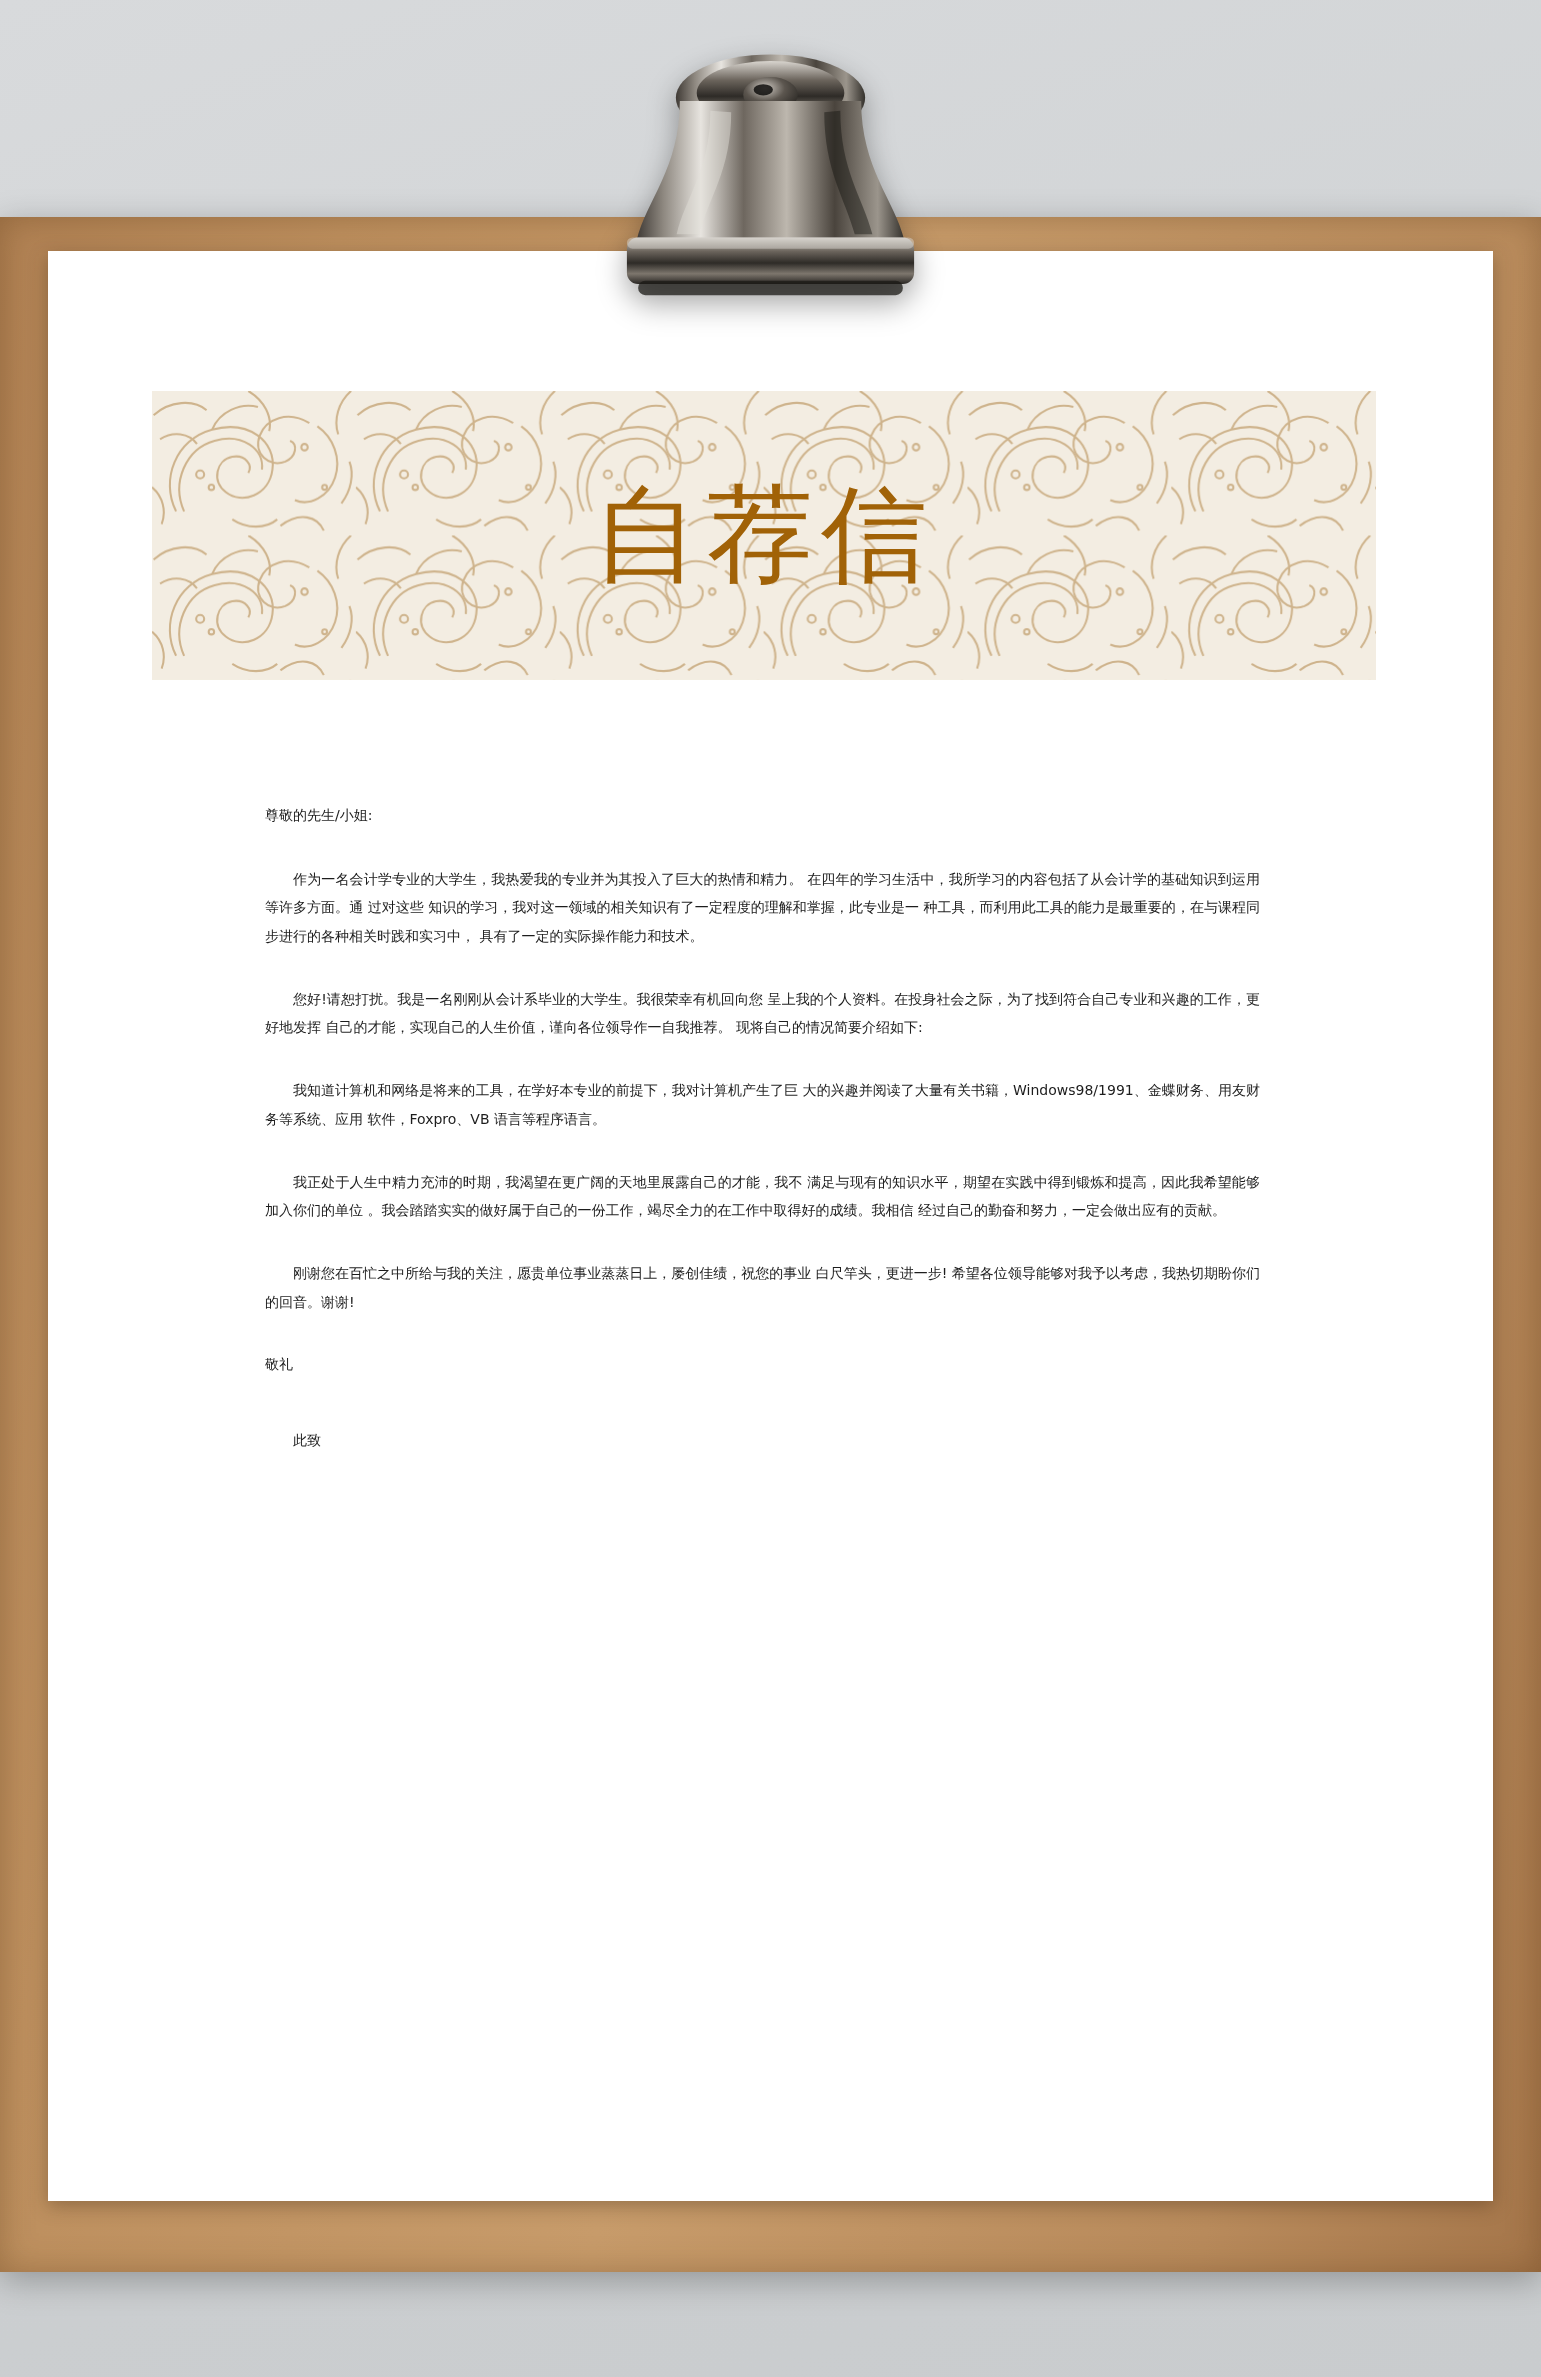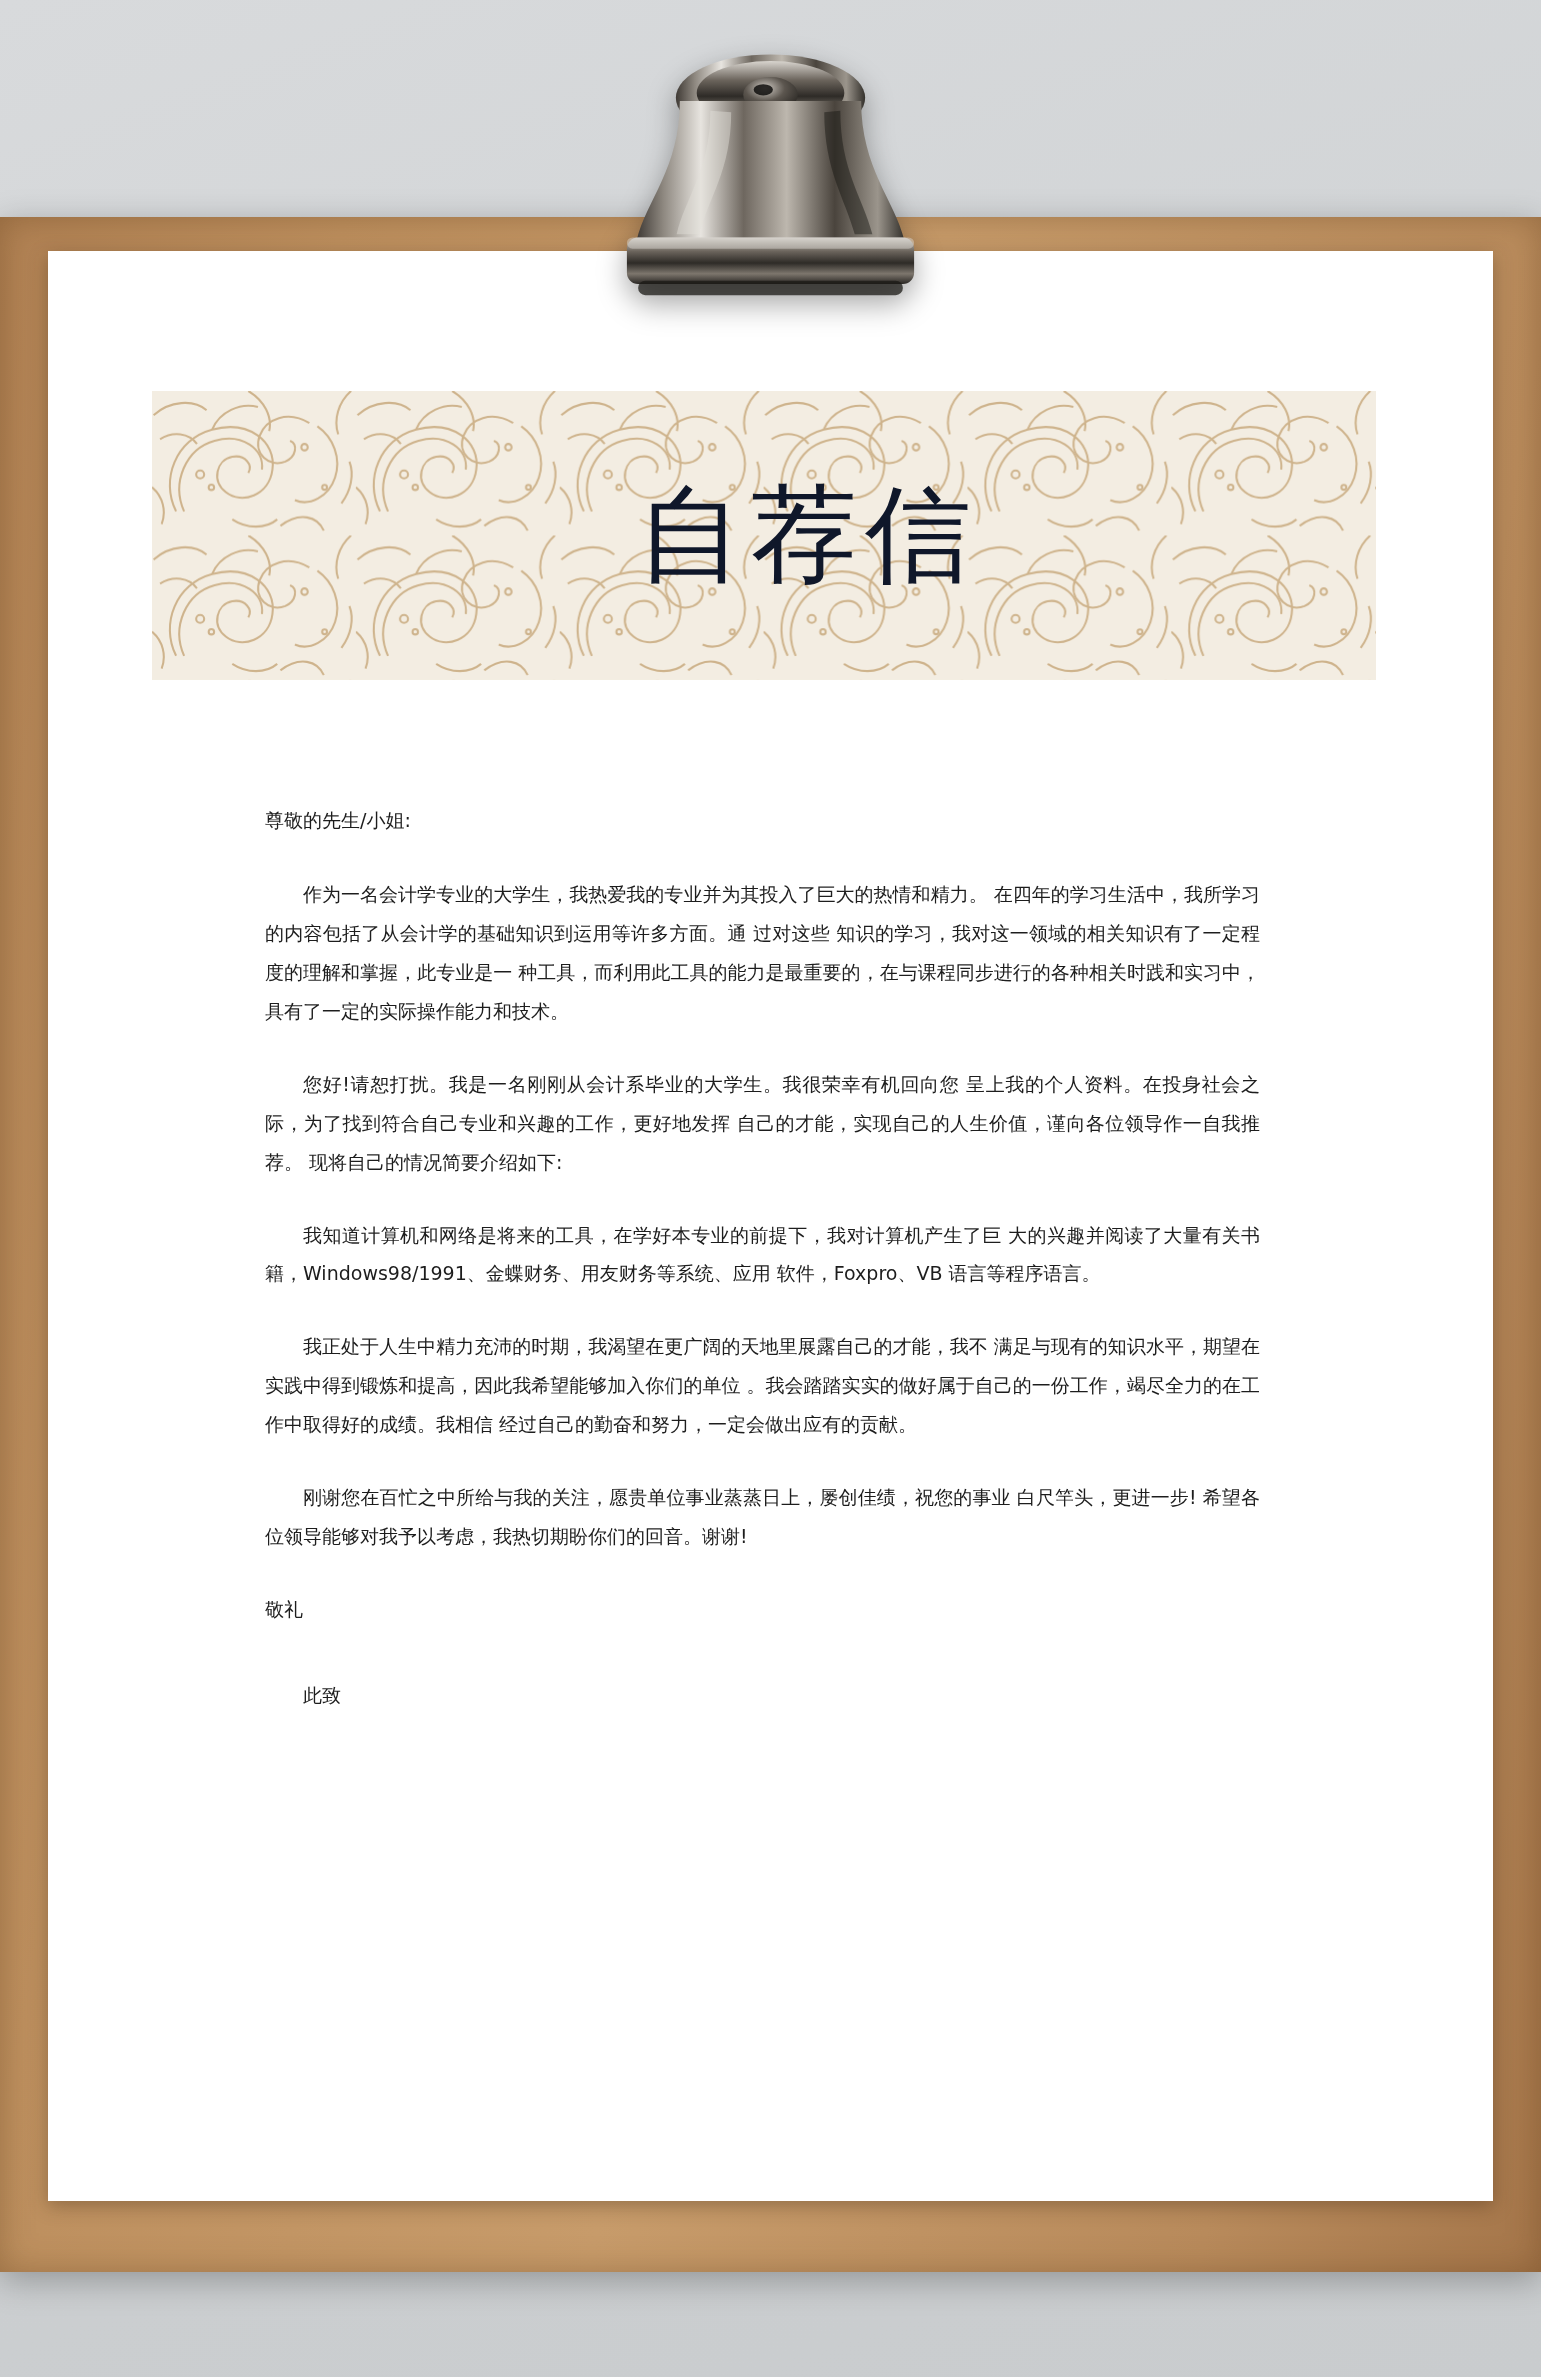--- a/index.html
+++ b/index.html
@@ -73,35 +73,34 @@
     left: 0;
     top: 0;
     width: 100%;
     height: 100%;
     display: flex;
     align-items: center;
     justify-content: center;
     font-family: "DejaVu Sans", sans-serif;
     font-size: 106px;
     font-weight: 400;
-    color: #0f172a;
+    color: #a16207;
     letter-spacing: 8px;
     z-index: 3;
-    margin-left: 44px;
   }
 
   
   .letter {
     position: absolute;
     left: 265px;
     top: 767px;
     width: 995px;
     font-family: "DejaVu Sans", sans-serif;
     color: #1d1d1d;
-    font-size: 19px;
+    font-size: 14px;
     line-height: 2.05;
   }
   .salutation {
     margin-bottom: 35px;
   }
   .para {
     text-indent: 2em;
     margin-bottom: 34px;
     text-align: justify;
   }

